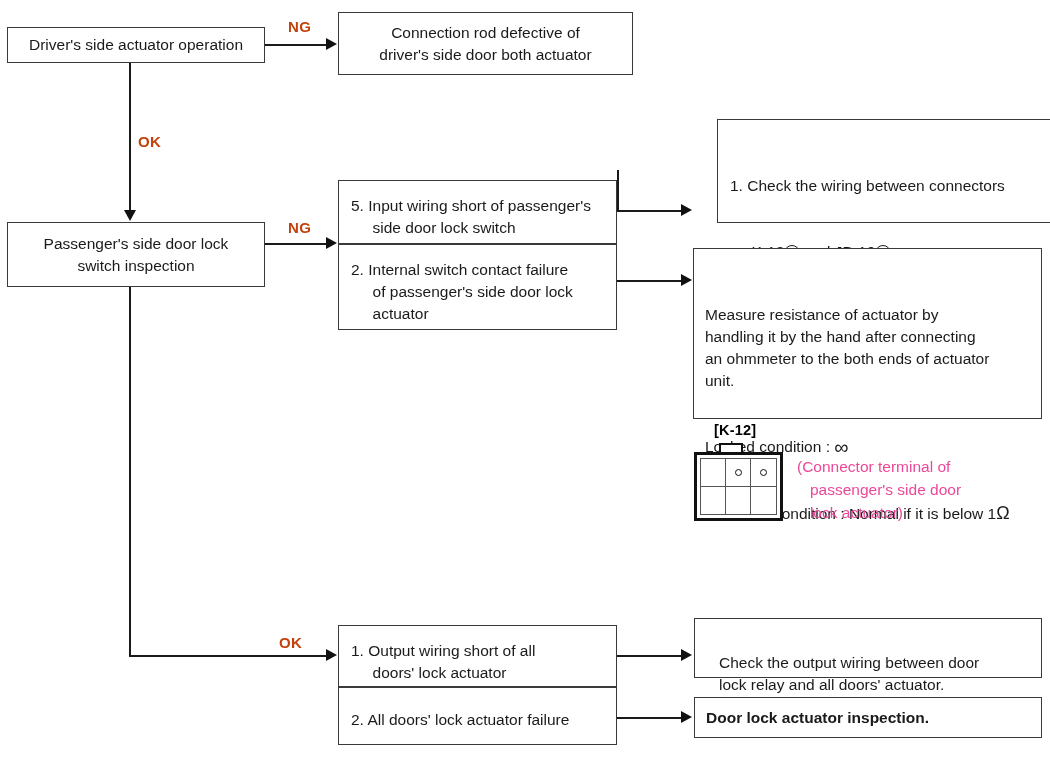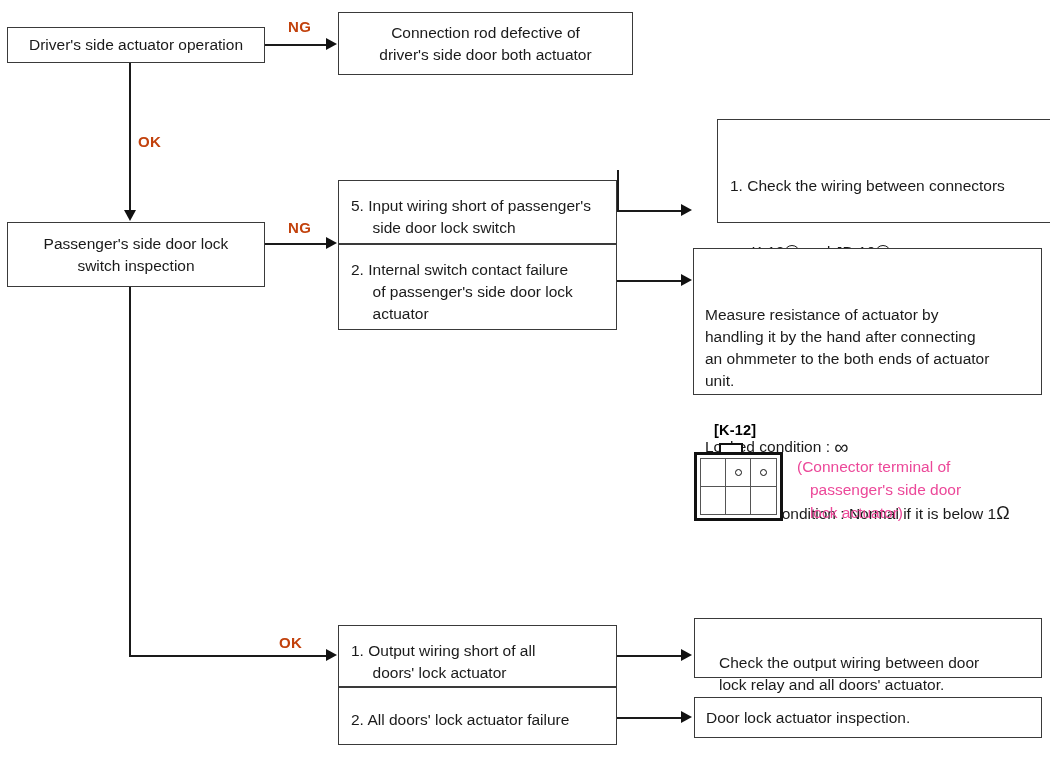--- a/index.html
+++ b/index.html
@@ -198,21 +198,21 @@
 
   <div class="box" style="left:693px; top:119px; width:349px; height:104px;margin-left:24px;">
     <div class="box-text" style="left:12px; top:11px; width:330px;">
       <div>1. Check the wiring between connectors</div>
       <div><span>     K-12</span><span class="circled">2</span><span> and JB-10</span><span class="circled">6</span><span>.</span></div>
       <div>2. Check the wiring between connector</div>
       <div><span>     K-12</span><span class="circled">1</span><span> and ground.</span></div>
     </div>
   </div>
 
-  <div class="box" style="left:693px; top:248px; width:349px; height:147px;">
+  <div class="box" style="left:693px; top:248px; width:349px; height:171px;">
     <div class="box-text" style="left:11px; top:11px; width:336px;">
       <div>Measure resistance of actuator by
 handling it by the hand after connecting
 an ohmmeter to the both ends of actuator
 unit.</div>
       <div><span>Locked condition : </span><span class="infinity">∞</span></div>
       <div><span>Unlocked condition : Normal if it is below 1</span><span class="omega">Ω</span></div>
     </div>
   </div>
 
@@ -256,16 +256,16 @@
 
   <div class="hline" style="left:617px; top:717px; width:65px;"></div>
   <div class="arrow-right" style="left:681px; top:711px;"></div>
 
   <div class="box" style="left:694px; top:618px; width:348px; height:60px;">
     <div class="box-text" style="left:24px; top:9px; width:330px;margin-top:24px;">Check the output wiring between door
 lock relay and all doors' actuator.</div>
   </div>
 
   <div class="box" style="left:694px; top:697px; width:348px; height:41px;">
-    <div class="box-text" style="left:11px; top:9px; width:330px;">Door lock actuator inspection.</div>
+    <div class="box-text" style="left:11px; top:9px; width:330px;font-weight:bold;">Door lock actuator inspection.</div>
   </div>
 
 </div>
 
 </body></html>

